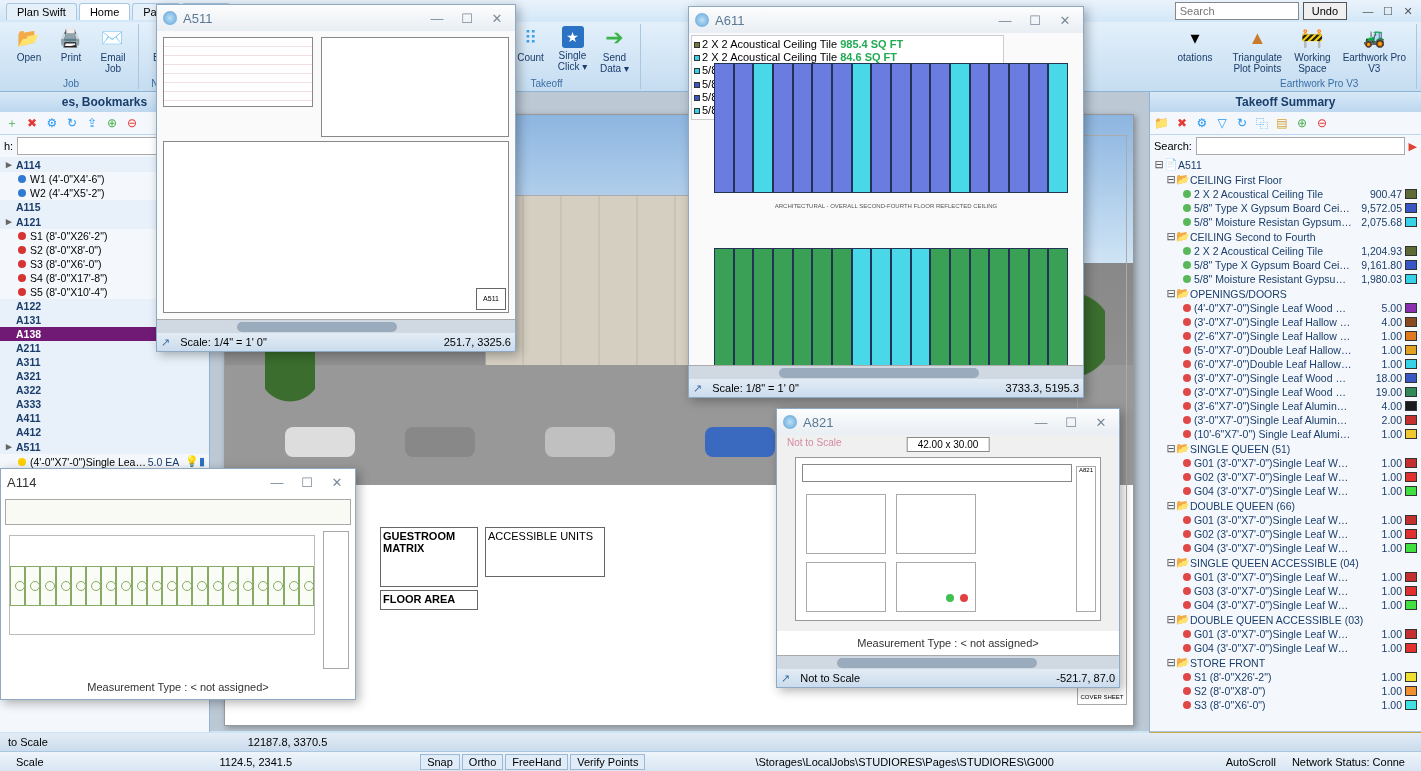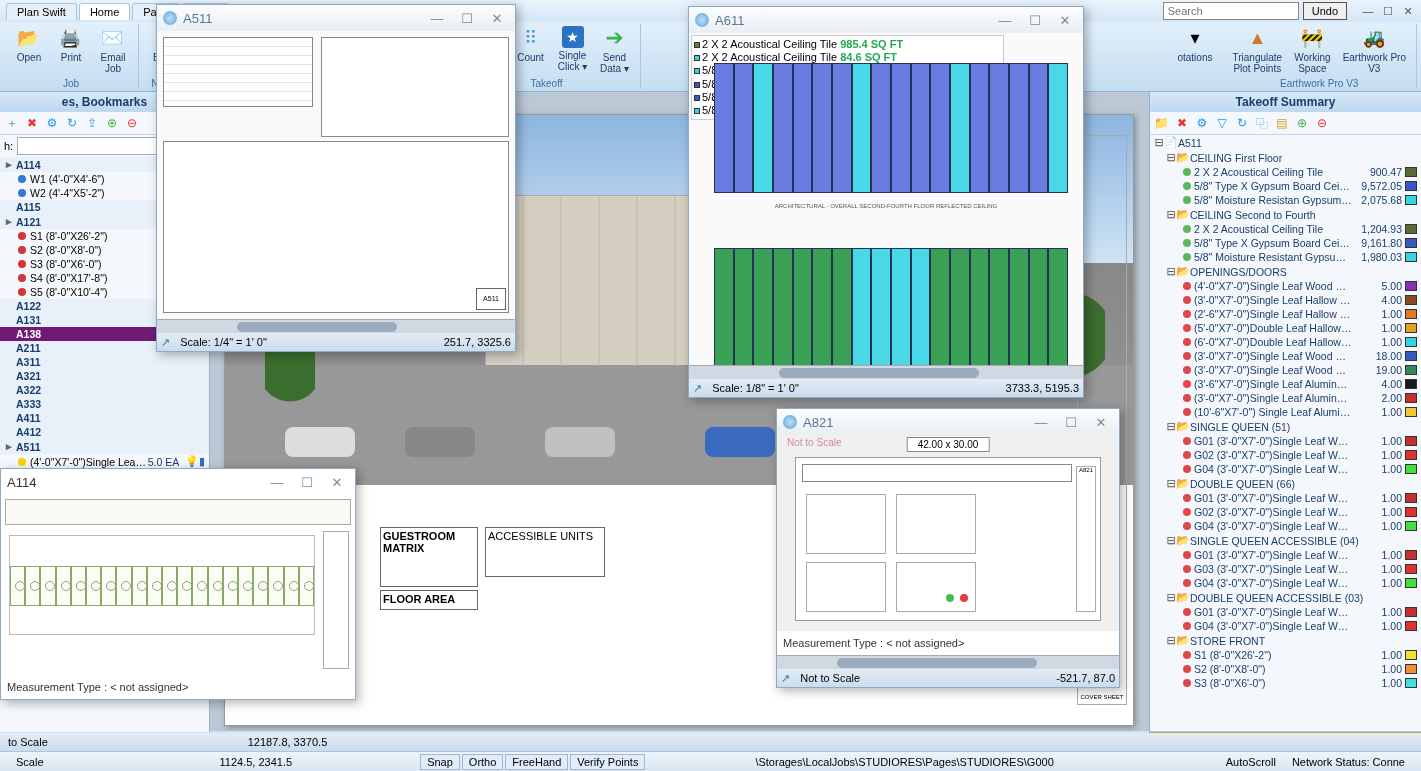--- a/index.html
+++ b/index.html
@@ -3,21 +3,21 @@
 <meta charset="utf-8">
 <style>
 * { margin:0; padding:0; box-sizing:border-box; font-family:"Segoe UI",Tahoma,sans-serif; font-size:11px; }
 body { background:#cde4f7; width:1421px; height:771px; overflow:hidden; position:relative; }
 
 
 .titlebar { height:22px; background:linear-gradient(#eaf3fb,#d3e7f8); display:flex; align-items:center; padding:0 6px; gap:2px; }
 .tab { padding:2px 10px; background:#e6f0f9; border:1px solid #a9c7e0; border-bottom:none; border-radius:3px 3px 0 0; font-size:11px; }
 .tab.active { background:#fff; }
 .title-search { margin-left:auto; display:flex; gap:4px; align-items:center; }
-.title-search input { height:18px; width:136px; border:1px solid #888; padding:0 4px; font-size:11px;}
+.title-search input { height:18px; width:124px; border:1px solid #888; padding:0 4px; font-size:11px;}
 .title-search button { height:18px; padding:0 8px; border:1px solid #555; background:#f0f0f0; font-size:11px;}
 .wincontrols { margin-left:12px; display:flex; gap:6px; }
 .wincontrols span { width:14px; text-align:center; color:#555; cursor:default;}
 
 
 .ribbon { height:70px; background:linear-gradient(#e3f0fb,#c5ddf1); border-bottom:1px solid #8fb3d4; display:flex; align-items:flex-start; padding:2px 4px; overflow:hidden;}
 .ribbon-group { display:flex; flex-direction:column; align-items:center; padding:0 6px; border-right:1px solid #a9c7e0; height:100%;}
 .ribbon-btns { display:flex; gap:4px; }
 .ribbon-btn { display:flex; flex-direction:column; align-items:center; gap:2px; padding:2px 4px; cursor:pointer; min-width:38px;}
 .ribbon-btn .ico { width:24px; height:24px; display:flex; align-items:center; justify-content:center; font-size:18px;}
@@ -95,21 +95,21 @@
 .fp-legend { position:absolute; top:2px; left:2px; font-size:6px; line-height:1.2; background:#fff; padding:2px; border:1px solid #ccc;}
 .fp-legend .lsw { display:inline-block; width:6px; height:6px; border:1px solid #333; vertical-align:middle; margin-right:2px;}
 
 
 .status1 { position:absolute; left:0; right:0; bottom:20px; height:18px; background:linear-gradient(#e3ecf5,#cbdced); display:flex; align-items:center; font-size:10px; padding:0 8px;}
 .status2 { position:absolute; left:0; right:0; bottom:0; height:20px; background:linear-gradient(#eef4fa,#d8e6f3); display:flex; align-items:center; font-size:10px; padding:0 8px; border-top:1px solid #a9c7e0;}
 .status2 .seg { padding:0 8px;}
 .status2 .toggle { background:#e0ecf7; border:1px solid #9cb8d4; padding:1px 6px; margin-right:2px;}
 .status2 .right { margin-left:auto;}
 
-.meas-line { font-size:11px; padding:6px; color:#333;}
+.meas-line { text-align:center; font-size:11px; padding:6px; color:#333;}
 .dim-label { position:absolute; top:2px; left:50%; transform:translateX(-50%); background:#fff; border:1px solid #888; padding:1px 10px; font-size:10px;}
 .notscale { position:absolute; top:2px; left:10px; color:#d48aa0; font-size:10px;}
 
 .a114-body { background:#fff; position:relative; height:180px;}
 .a114-plan { position:absolute; left:8px; top:40px; right:40px; height:100px; border:1px solid #bbb;}
 .a114-rooms { display:flex; height:40px; margin-top:30px;}
 .a114-rooms div { flex:1; border:1px solid #88aa66; background:#fafdf5; position:relative;}
 .a114-dot { width:10px; height:10px; border-radius:50%; background:#9bcf2f; border:1px solid #6a9020; position:absolute; bottom:-14px;}
 
 .icon-green { color:#4caf50;} .icon-red { color:#e53935;} .icon-blue { color:#2196f3;}
@@ -360,20 +360,25 @@
     <span style="color:#d4a030">📁</span>
     <span class="icon-red">✖</span>
     <span class="icon-blue">⚙</span>
     <span class="icon-blue">▽</span>
     <span class="icon-blue">↻</span>
     <span class="icon-blue">⿻</span>
     <span style="color:#d4a030">▤</span>
     <span class="icon-green">⊕</span>
     <span class="icon-red">⊖</span>
   </div>
+  <div class="search-row">
+    <span>Search:</span>
+    <input style="">
+    <span style="color:#e04030">▶</span>
+  </div>
   <div class="right-tree" id="right-tree">
       <div class="rt-row lv0 folder">
         <span class="toggle">⊟</span>
         <span class="ficon">📄</span>
         <span class="txt">A511</span>
       </div>
       <div class="rt-row lv1 folder">
         <span class="toggle">⊟</span>
         <span class="ficon" style="color:#d4a030">📂</span>
         <span class="txt">CEILING First Floor</span>

